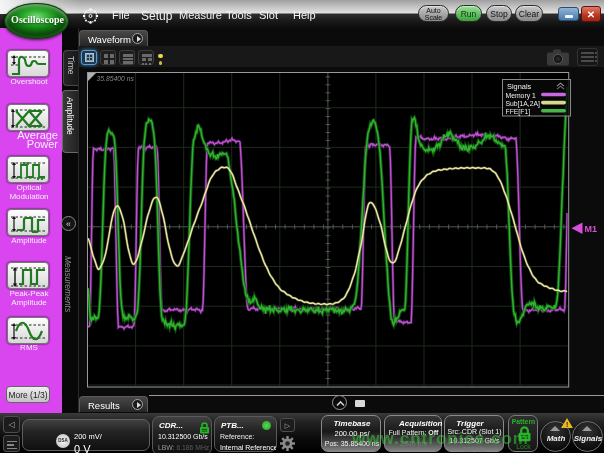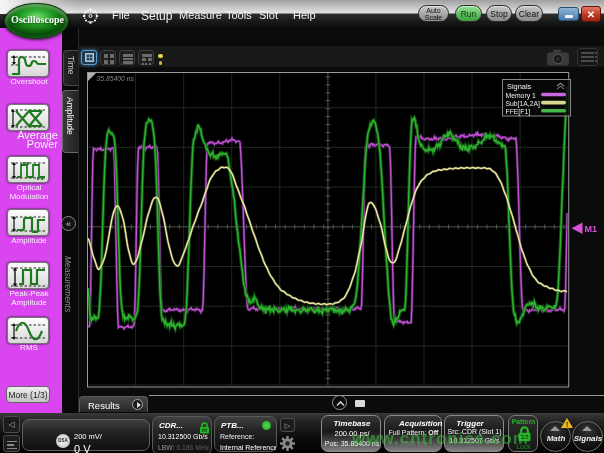--- a/index.html
+++ b/index.html
@@ -1,20 +1,26 @@
 <!DOCTYPE html>
 <html><head><meta charset="utf-8">
 <style>
 * { margin:0; padding:0; box-sizing:border-box; }
 body { width:604px; height:453px; background:#000; font-family:"Liberation Sans", sans-serif; overflow:hidden; position:relative; }
 </style></head>
 <body>
 
 <div style="position:absolute;left:79px;top:28px;width:525px;height:385px;background:#0b0b0b">
 <div style="position:absolute;left:70px;top:17.5px;width:455px;height:1px;background:#999"></div>
+<div style="position:absolute;left:0px;top:1.5px;width:69px;height:16px;background:linear-gradient(#484848,#262626);border:1px solid #5a5a5a;border-bottom:none;border-radius:4px 4px 0 0">
+<span style="position:absolute;left:8px;top:3px;font-size:9.5px;color:#fff">Waveform</span>
+<div style="position:absolute;left:52px;top:2px;width:11px;height:11px;border:1.5px solid #a8a8a8;border-radius:50%;background:#1a1a1a">
+<div style="position:absolute;left:3.5px;top:2.2px;width:0;height:0;border-left:4px solid #ddd;border-top:3px solid transparent;border-bottom:3px solid transparent"></div>
+      </div>
+    </div>
 <div style="position:absolute;left:0;top:18px;width:525px;height:21px;background:#181818"></div>
 <div style="position:absolute;left:2px;top:22px;width:16px;height:15px;background:#1c3850;border:1.5px solid #5e9ccc;box-shadow:0 0 4px #3a7ab0;border-radius:3px">
       <div style="position:absolute;left:2.5px;top:2px;width:9px;height:9px;border:1px solid #aac4d8;background:repeating-linear-gradient(90deg,#7e98ac 0 1px,transparent 1px 3px),repeating-linear-gradient(0deg,#7e98ac 0 1px,transparent 1px 3px)"></div>
     </div>
     <div style="position:absolute;left:21px;top:22px;width:16px;height:15px;background:#1e1e1e;border:1px solid #3c3c3c;border-radius:3px">
       <div style="position:absolute;left:2.5px;top:2.5px;width:4px;height:4px;background:#6a6a6a"></div>
       <div style="position:absolute;left:8.5px;top:2.5px;width:4px;height:4px;background:#6a6a6a"></div>
       <div style="position:absolute;left:2.5px;top:8.5px;width:4px;height:4px;background:#6a6a6a"></div>
       <div style="position:absolute;left:8.5px;top:8.5px;width:4px;height:4px;background:#6a6a6a"></div>
     </div>

